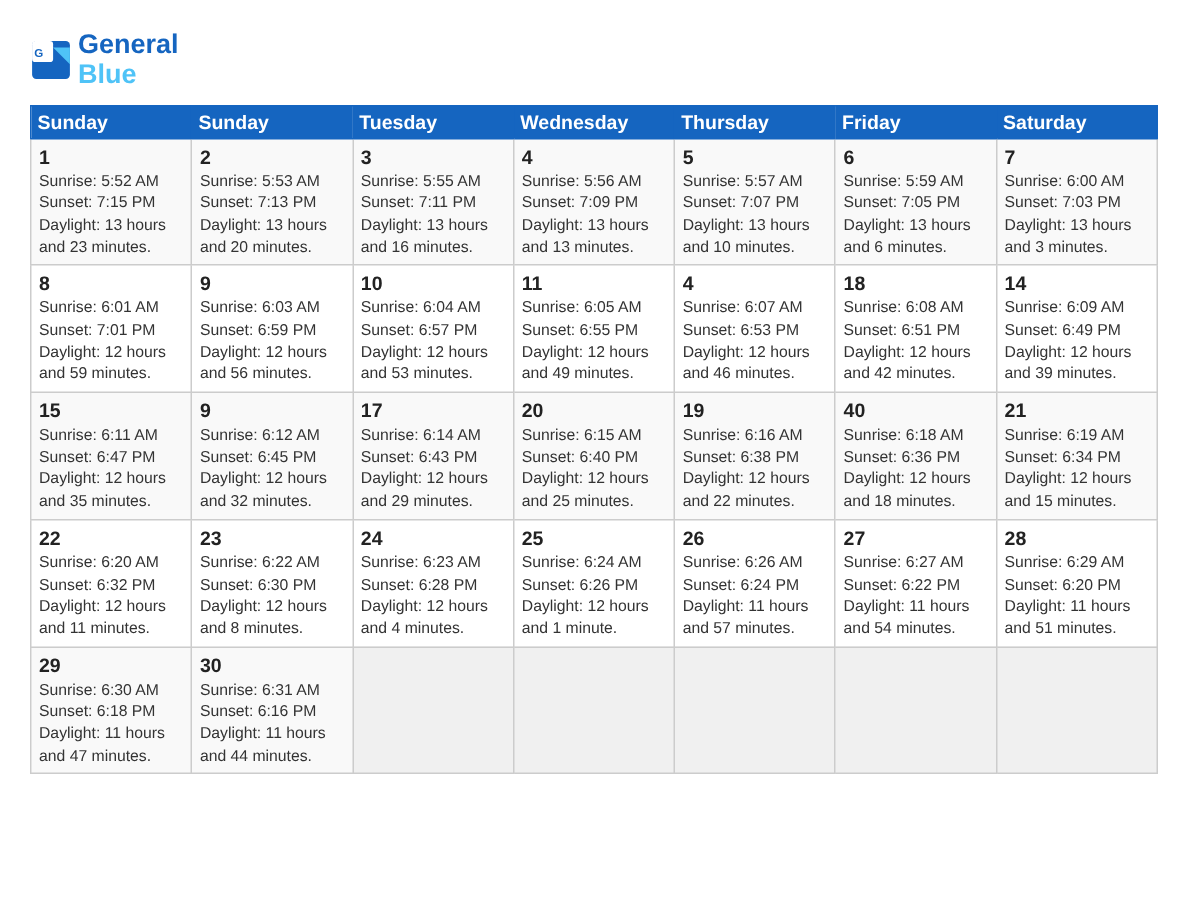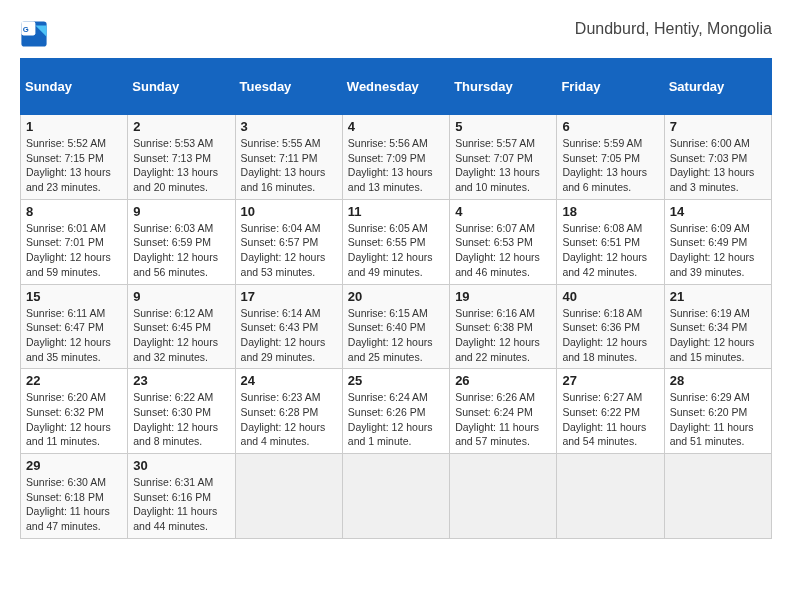--- a/index.html
+++ b/index.html
@@ -47,21 +47,21 @@
       color: #444;
     }
     table {
       width: 100%;
       border-collapse: collapse;
       font-size: 11px;
     }
     thead tr th {
       background-color: #1565c0;
       color: #fff;
-      padding: 20px 4px;
+      padding: 3px 4px;
       text-align: left;
       font-size: 13px;
       font-weight: bold;
       border: 1px solid #1565c0;
     }
     tbody tr td {
       border: 1px solid #ccc;
       vertical-align: top;
       padding: 4px 5px;
       min-height: 75px;
@@ -92,23 +92,28 @@
 <body>
 
 <div class="header-area">
   <div class="logo">
     <svg class="logo-icon" viewBox="0 0 40 40">
       <rect x="2" y="2" width="36" height="36" rx="4" fill="#1565c0"></rect>
       <polygon points="22,8 38,8 38,24" fill="#4fc3f7"></polygon>
       <rect x="2" y="2" width="20" height="20" rx="3" fill="#fff"></rect>
       <text x="4" y="17" font-size="11" font-weight="bold" fill="#1565c0">G</text>
     </svg>
+    <div>
+      <div class="logo-text">
+        <span>General</span><br>
+        <span style="color:#4fc3f7;">Blue</span>
+      </div>
+    </div>
   </div>
   <div class="title-area">
-    <div class="location">Dundburd, Hentiy, Mongolia</div>
   </div>
 </div>
 
 <table>
   <thead>
     <tr>
       <th>Sunday</th>
       <th>Sunday</th>
       <th>Tuesday</th>
       <th>Wednesday</th>

